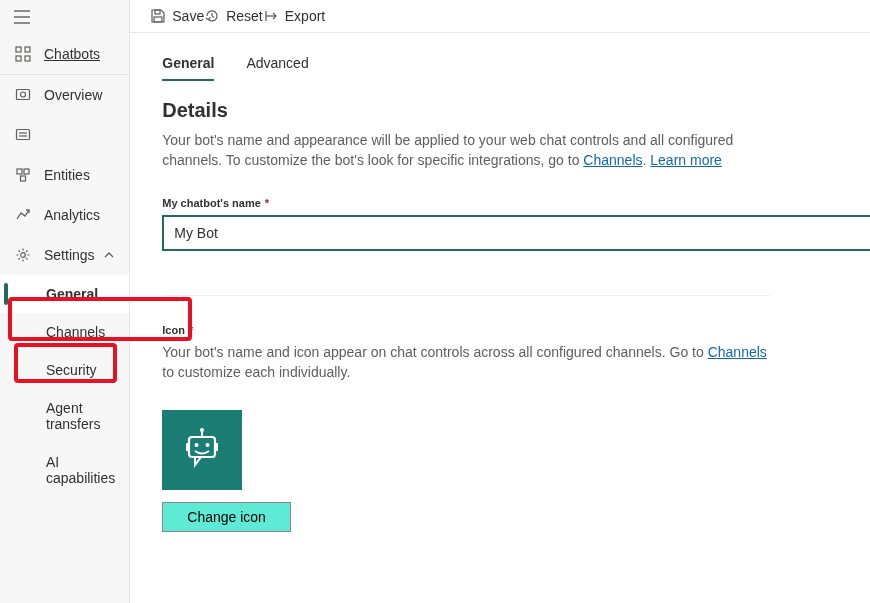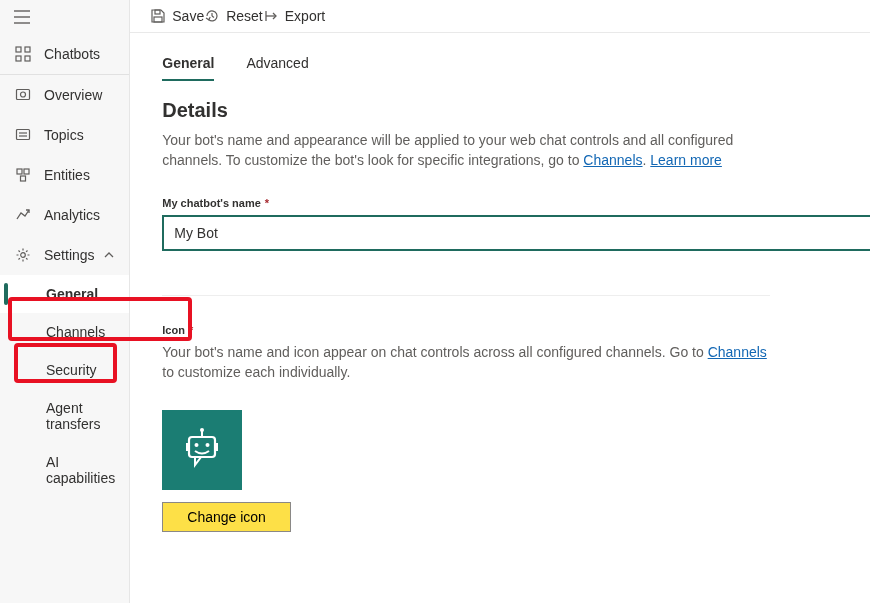--- a/index.html
+++ b/index.html
@@ -20,20 +20,21 @@
       display: flex;
       flex-direction: column;
       position: relative;
     }
     .hamburger {
       padding: 10px 14px;
       cursor: pointer;
     }
     .sidebar-section-top {
       border-bottom: 1px solid #e1e1e1;
+      text-decoration: underline;
     }
     .nav-item {
       display: flex;
       align-items: center;
       padding: 11px 14px;
       cursor: pointer;
       position: relative;
     }
     .nav-item .icon {
       width: 18px;
@@ -183,21 +184,21 @@
       background: #1b7d73;
       display: flex;
       align-items: center;
       justify-content: center;
       margin-bottom: 12px;
     }
     .change-btn {
       display: inline-block;
       padding: 6px 24px;
       border: 1px solid #8a8886;
-      background: #fde047;
+      background: #5eead4;
       cursor: pointer;
       font-size: 14px;
     }
     svg { display: block; }
   </style>
 </head>
 <body>
 
 <div class="sidebar">
   <div class="hamburger">
@@ -233,21 +234,20 @@
   </div>
 
   <div class="nav-item">
     <span class="icon">
       <svg width="16" height="16" viewBox="0 0 16 16">
         <rect x="1.5" y="2.5" width="13" height="10" rx="1" fill="none" stroke="#605e5c" stroke-width="1.2"></rect>
         <line x1="4" y1="6" x2="12" y2="6" stroke="#605e5c" stroke-width="1.2"></line>
         <line x1="4" y1="9" x2="12" y2="9" stroke="#605e5c" stroke-width="1.2"></line>
       </svg>
     </span>
-    <span class="label">Topics</span>
   </div>
 
   <div class="nav-item">
     <span class="icon">
       <svg width="16" height="16" viewBox="0 0 16 16">
         <rect x="2" y="2" width="5" height="5" fill="none" stroke="#605e5c" stroke-width="1.2"></rect>
         <rect x="9" y="2" width="5" height="5" fill="none" stroke="#605e5c" stroke-width="1.2"></rect>
         <rect x="5.5" y="9" width="5" height="5" fill="none" stroke="#605e5c" stroke-width="1.2"></rect>
       </svg>
     </span>

